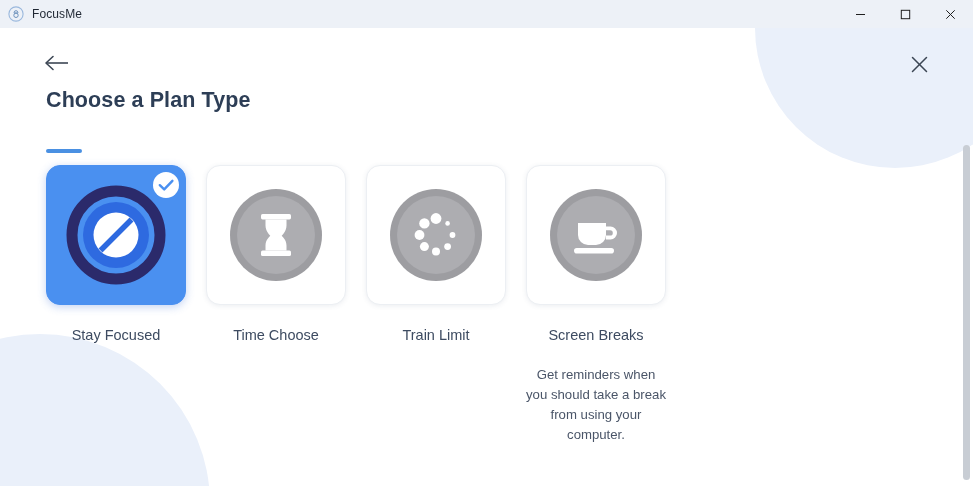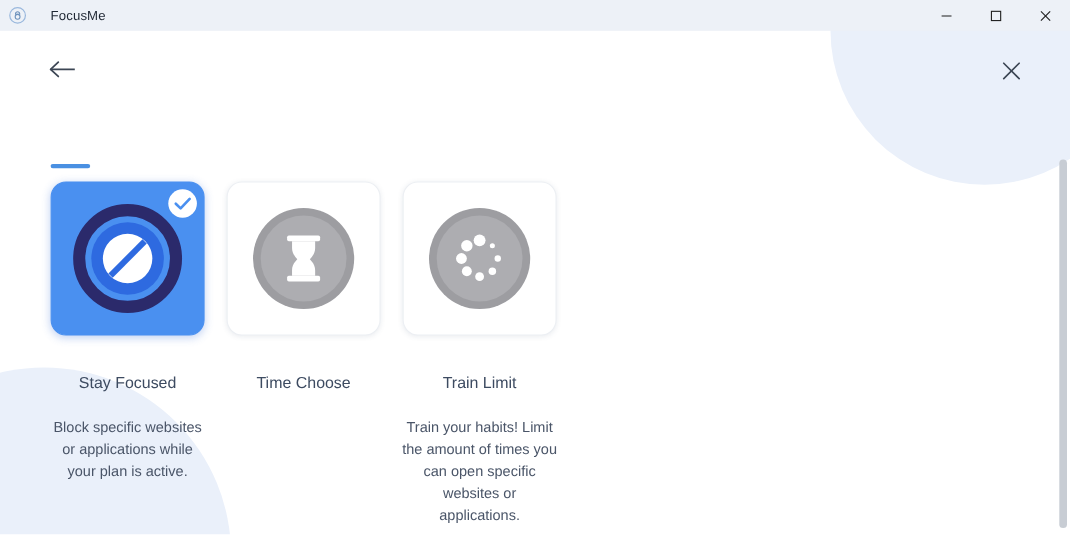--- a/index.html
+++ b/index.html
@@ -27,21 +27,21 @@
     width: 973px;
     height: 28px;
     background: #edf1f7;
     display: flex;
     align-items: center;
     z-index: 40;
   }
   .titlebar-left {
     display: flex;
     align-items: center;
-    gap: 22px;
+    gap: 8px;
     padding-left: 8px;
   }
   .app-logo {
     width: 16px; height: 16px;
     display: block;
   }
   .app-title {
     font-size: 12px;
     color: #1f2733;
     letter-spacing: .1px;
@@ -143,21 +143,21 @@
   }
   .plan-icon { width: 108px; height: 108px; display: block; }
 
   .check-badge {
     position: absolute;
     top: 5px; right: 5px;
     width: 28px; height: 28px;
   }
 
   .plan-label {
-    margin-top: 36px;
+    margin-top: 22px;
     font-size: 14.5px;
     color: #3d4b61;
     text-align: center;
     line-height: 1.2;
     white-space: nowrap;
   }
   .plan-desc {
     margin-top: 21px;
     font-size: 13.2px;
     color: #4a5568;
@@ -232,41 +232,41 @@
       </svg>
     </button>
 
     <button class="close-x">
       <svg width="17" height="17" viewBox="0 0 17 17" xmlns="http://www.w3.org/2000/svg">
         <line x1="1.5" y1="1.5" x2="15.5" y2="15.5" stroke="#3c4654" stroke-width="1.5" stroke-linecap="round"></line>
         <line x1="15.5" y1="1.5" x2="1.5" y2="15.5" stroke="#3c4654" stroke-width="1.5" stroke-linecap="round"></line>
       </svg>
     </button>
 
+    <div class="page-title">Choose a Plan Type</div>
     <div class="title-underline"></div>
 
     <div class="plans">
 
       <div class="plan">
         <div class="plan-card selected">
           <svg class="plan-icon" viewBox="0 0 108 108" xmlns="http://www.w3.org/2000/svg">
             <circle cx="54" cy="54" r="44" fill="none" stroke="#2b2a6b" stroke-width="11"></circle>
             <circle cx="54" cy="54" r="33" fill="#2e6ae0"></circle>
             <circle cx="54" cy="54" r="22.5" fill="#ffffff"></circle>
             <line x1="38.5" y1="69.5" x2="69.5" y2="38.5" stroke="#2e6ae0" stroke-width="5.5"></line>
           </svg>
           <span class="check-badge">
             <svg width="28" height="28" viewBox="0 0 28 28" xmlns="http://www.w3.org/2000/svg">
               <circle cx="14" cy="14" r="13" fill="#ffffff"></circle>
               <polyline points="7.8,14.2 12.2,18.4 20.4,9.8" fill="none" stroke="#4a90f0" stroke-width="2.4" stroke-linecap="round" stroke-linejoin="round"></polyline>
             </svg>
           </span>
         </div>
         <div class="plan-label">Stay Focused</div>
-        <div class="plan-desc">Block specific websites or applications while your plan is active.</div>
       </div>
 
       <div class="plan">
         <div class="plan-card">
           <svg class="plan-icon" viewBox="0 0 108 108" xmlns="http://www.w3.org/2000/svg">
             <circle cx="54" cy="54" r="46" fill="#9d9da1"></circle>
             <circle cx="54" cy="54" r="39" fill="#adadb1"></circle>
             <g fill="#ffffff">
               <rect x="39" y="33" width="30" height="5.4" rx="1.6"></rect>
               <rect x="39" y="69.6" width="30" height="5.4" rx="1.6"></rect>
@@ -289,23 +289,37 @@
               <circle cx="70.5" cy="54" r="2.9"></circle>
               <circle cx="65.6" cy="65.6" r="3.4"></circle>
               <circle cx="54" cy="70.5" r="4.0"></circle>
               <circle cx="42.4" cy="65.6" r="4.5"></circle>
               <circle cx="37.5" cy="54" r="4.9"></circle>
               <circle cx="42.4" cy="42.4" r="5.2"></circle>
             </g>
           </svg>
         </div>
         <div class="plan-label">Train Limit</div>
-        <div class="plan-desc">Train your habits! Limit the amount of times you can open specific websites or applications.</div>
-      </div>
-
+      </div>
+
+      <div class="plan">
+        <div class="plan-card">
+          <svg class="plan-icon" viewBox="0 0 108 108" xmlns="http://www.w3.org/2000/svg">
+            <circle cx="54" cy="54" r="46" fill="#9d9da1"></circle>
+            <circle cx="54" cy="54" r="39" fill="#adadb1"></circle>
+            <g fill="#ffffff">
+              <path d="M36 42 h28 v12 a10 10 0 0 1 -10 10 h-8 a10 10 0 0 1 -10 -10 z"></path>
+              <path d="M64 45.5 h4.5 a6.5 6.5 0 0 1 0 13 H64 v-4 h4.2 a2.6 2.6 0 0 0 0 -5.2 H64 z"></path>
+              <rect x="32" y="67" width="40" height="5.6" rx="2.8"></rect>
+            </g>
+          </svg>
+        </div>
+        <div class="plan-label">Screen Breaks</div>
+        <div class="plan-desc">Get reminders when you should take a break from using your computer.</div>
+      </div>
 
     </div>
   </div>
 
   <div class="scrollbar-track">
     <div class="scrollbar-thumb"></div>
   </div>
 
 </div>
 

